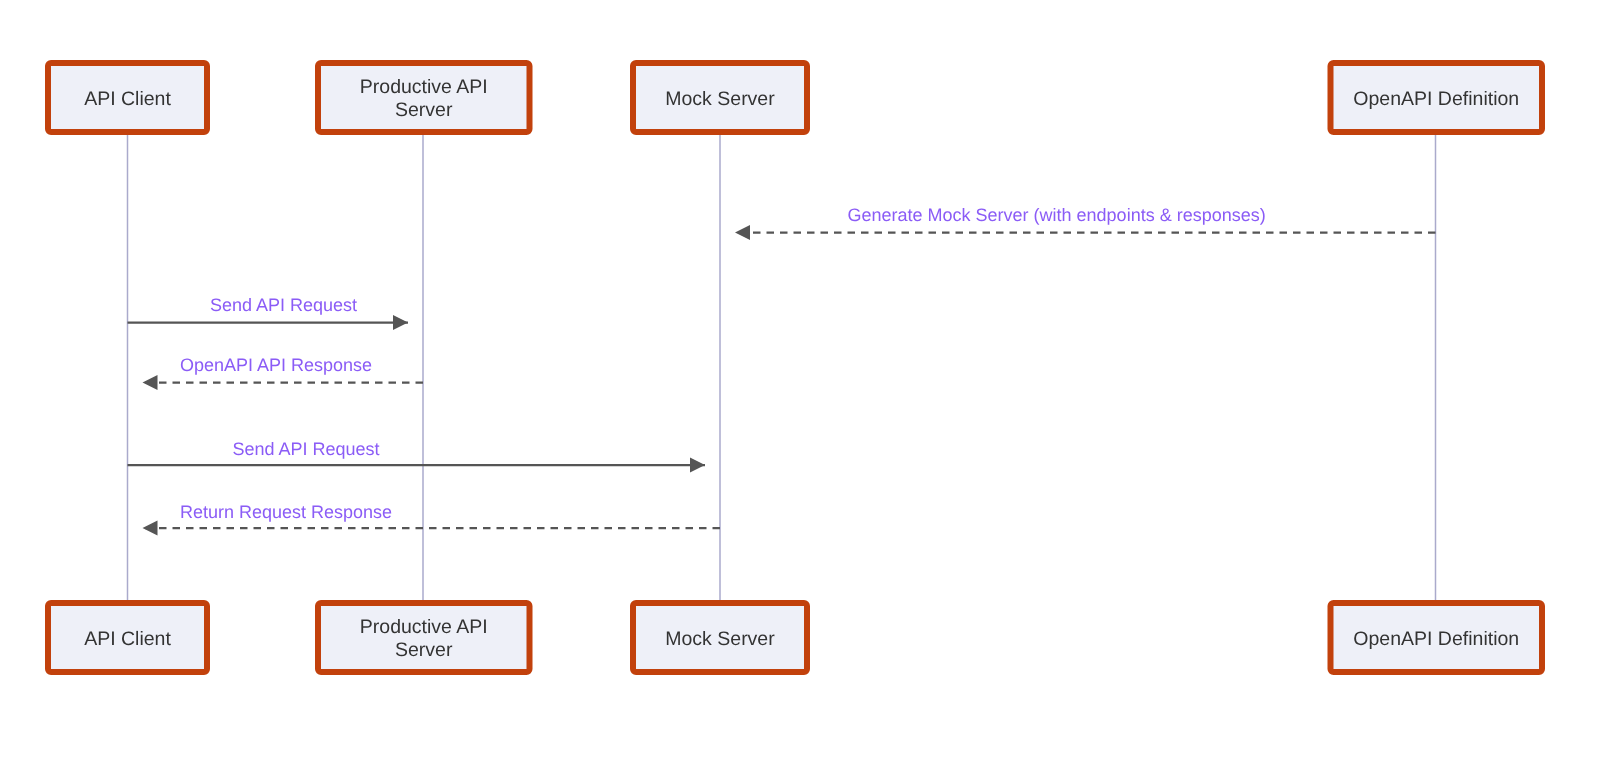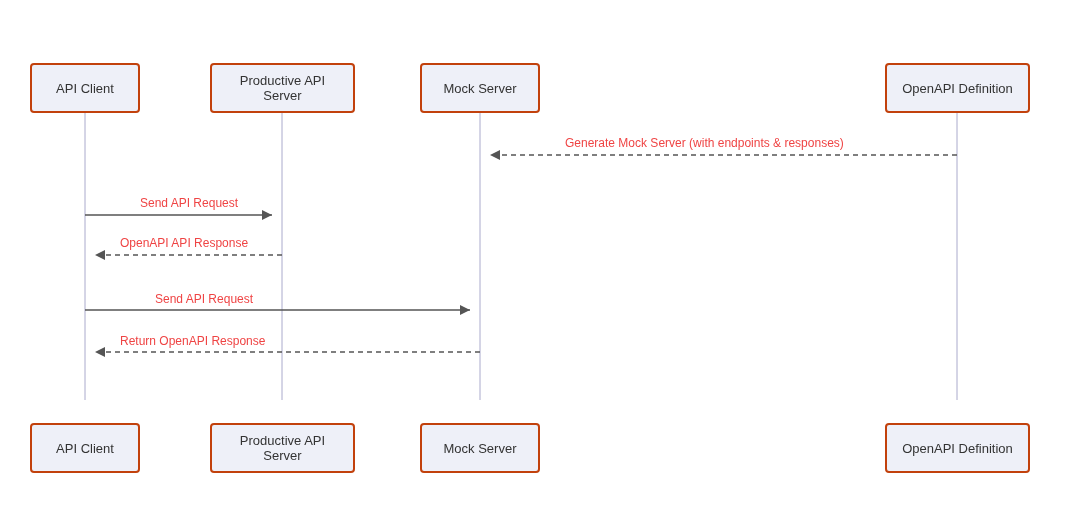--- a/index.html
+++ b/index.html
@@ -12,43 +12,42 @@
       position: relative;
     }
     .diagram-container {
       position: relative;
       width: 1077px;
       height: 509px;
     }
     .actor-box {
       position: absolute;
       background: #eef0f8;
-      border: 2px solid #c2410c;
+      border: 4px solid #c2410c;
       border-radius: 4px;
       display: flex;
       align-items: center;
       justify-content: center;
       font-size: 13px;
       color: #333;
       text-align: center;
       padding: 8px 10px;
-      margin-top: 23px;
     }
     svg.arrows {
       position: absolute;
       top: 0;
       left: 0;
       width: 1077px;
       height: 509px;
       pointer-events: none;
     }
     .msg-label {
       position: absolute;
       font-size: 12px;
-      color: #ef4444;
+      color: #8b5cf6;
       white-space: nowrap;
     }
   </style>
 </head>
 <body>
 
 <div class="diagram-container">
 
   <svg class="arrows">
 
@@ -91,15 +90,15 @@
   <div class="actor-box" style="left:885px; top:400px; width:145px; height:50px;">OpenAPI Definition</div>
 
   <div class="msg-label" style="left:565px; top:136px;">Generate Mock Server (with endpoints &amp; responses)</div>
 
   <div class="msg-label" style="left:140px; top:196px;">Send API Request</div>
 
   <div class="msg-label" style="left:120px; top:236px;">OpenAPI API Response</div>
 
   <div class="msg-label" style="left:155px; top:292px;">Send API Request</div>
 
-  <div class="msg-label" style="left:120px; top:334px;">Return OpenAPI Response</div>
+  <div class="msg-label" style="left:120px; top:334px;">Return Request Response</div>
 
 </div>
 
 </body></html>

